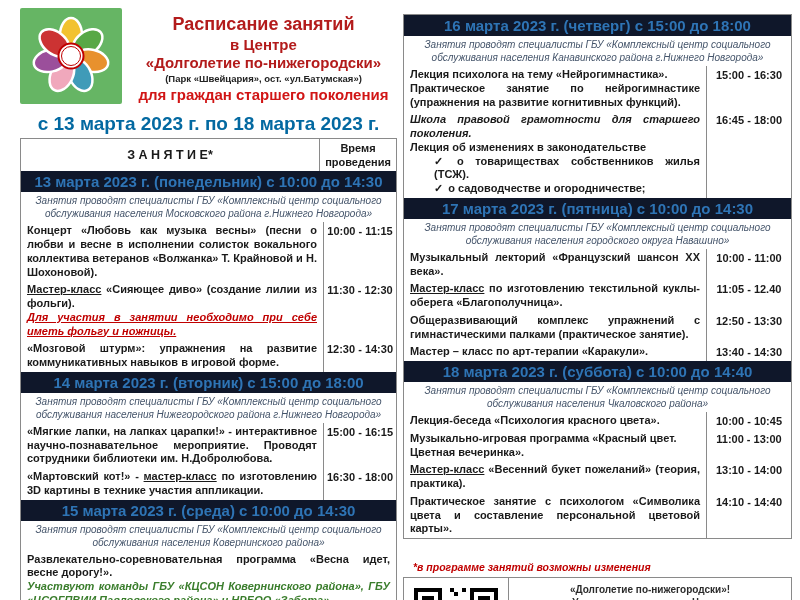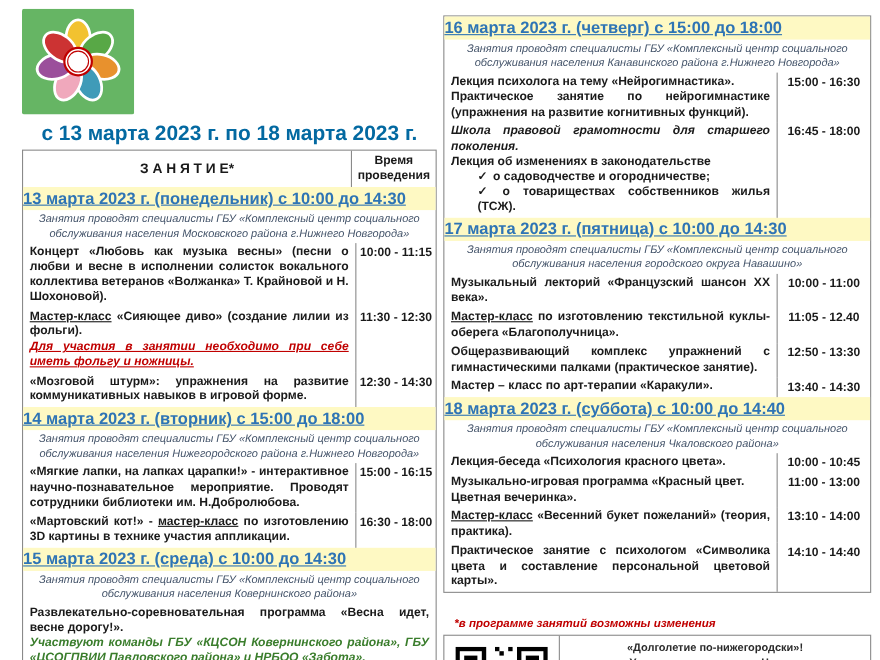--- a/index.html
+++ b/index.html
@@ -22,21 +22,21 @@
   .t5{font-size:15px;font-weight:bold;color:#d11515;line-height:1.35;}
   .period{font-size:19px;font-weight:bold;color:#0369a1;text-align:center;margin:7px 0 3px 0;}
 
   
   .tbl{border:1px solid #8a8a8a;font-size:11px;background:#fff;}
   .tbl > div{border-top:1px solid #8a8a8a;align-items:center;}
   .tbl > div:first-child{border-top:none;}
   .thead{display:flex;}
   .th-act{flex:1;display:flex;align-items:center;justify-content:center;font-weight:bold;font-size:12.5px;padding:3px;}
   .th-time{width:72px;flex:0 0 auto;border-left:1px solid #8a8a8a;text-align:center;font-weight:bold;font-size:11px;padding:2px 2px;line-height:1.3;}
-  .day-hdr{background:#fef9c3;color:#2e74b5;font-weight:bold;font-size:15px;text-align:left;padding:2px 0;text-decoration:underline;}
+  .day-hdr{background:#0f172a;color:#2e74b5;font-weight:bold;font-size:15px;text-align:center;padding:2px 0;}
   .provider{font-style:italic;color:#44546a;font-size:10px;text-align:center;padding:2px 10px;line-height:1.3;}
   .act-row{display:flex;align-items:stretch;}
   .act-text{flex:1;padding:2px 6px;text-align:justify;font-weight:bold;line-height:1.25;min-width:0;}
   .act-time{width:72px;flex:0 0 auto;border-left:1px solid #8a8a8a;text-align:center;font-weight:bold;padding-top:3px;white-space:nowrap;}
   .right-col .act-time,.right-col .th-time{width:84px;}
 
   
   .sg-b{}
   .sg-u{text-decoration:underline;}
   .sg-bi{font-style:italic;}
@@ -65,20 +65,27 @@
           <ellipse cx="51" cy="27" rx="11" ry="17" fill="#58a846" stroke="#ffffff" stroke-width="2.5" transform="rotate(51.42857142857143 51 48)"></ellipse>
           <ellipse cx="51" cy="27" rx="11" ry="17" fill="#e8912d" stroke="#ffffff" stroke-width="2.5" transform="rotate(102.85714285714286 51 48)"></ellipse>
           <ellipse cx="51" cy="27" rx="11" ry="17" fill="#3f9bb8" stroke="#ffffff" stroke-width="2.5" transform="rotate(154.28571428571428 51 48)"></ellipse>
           <ellipse cx="51" cy="27" rx="11" ry="17" fill="#f0a8bc" stroke="#ffffff" stroke-width="2.5" transform="rotate(205.71428571428572 51 48)"></ellipse>
           <ellipse cx="51" cy="27" rx="11" ry="17" fill="#9b4f9b" stroke="#ffffff" stroke-width="2.5" transform="rotate(257.14285714285717 51 48)"></ellipse>
           <ellipse cx="51" cy="27" rx="11" ry="17" fill="#cc3333" stroke="#ffffff" stroke-width="2.5" transform="rotate(308.57142857142856 51 48)"></ellipse>
           <circle cx="51" cy="48" r="12.5" fill="#ffffff" stroke="#c00000" stroke-width="2"></circle>
           <circle cx="51" cy="48" r="9.5" fill="none" stroke="#c00000" stroke-width="1"></circle>
         </svg>
     </div>
+    <div class="title-block">
+      <div class="t1">Расписание занятий</div>
+      <div class="t2">в Центре</div>
+      <div class="t3">«Долголетие по-нижегородски»</div>
+      <div class="t4">(Парк «Швейцария», ост. «ул.Батумская»)</div>
+      <div class="t5">для граждан старшего поколения</div>
+    </div>
   </div>
   <div class="period">с  13 марта  2023 г.  по  18 марта  2023 г.</div>
 
   <div class="tbl">
     <div class="thead">
       <div class="th-act">З А Н Я Т И Е*</div>
       <div class="th-time">Время проведения</div>
     </div>
     <div style="display:contents"><div class="day-hdr">13 марта 2023 г. (понедельник) с 10:00 до 14:30</div><div class="provider">Занятия проводят  специалисты  ГБУ  «Комплексный центр социального обслуживания населения Московского района г.Нижнего Новгорода»</div><div class="act-row">
           <div class="act-text"><span class="sg-b">Концерт «Любовь как музыка весны» (песни о любви и весне  в исполнении солисток вокального коллектива ветеранов «Волжанка» Т. Крайновой  и Н. Шохоновой).</span></div>
@@ -100,21 +107,21 @@
         </div></div>
   </div>
 </div>
 
 <div class="col right-col">
   <div class="tbl">
     <div style="display:contents"><div class="day-hdr">16 марта 2023 г. (четверг) с 15:00 до 18:00</div><div class="provider">Занятия проводят  специалисты  ГБУ  «Комплексный центр социального обслуживания населения Канавинского района г.Нижнего Новгорода»</div><div class="act-row">
           <div class="act-text"><span class="sg-b">Лекция психолога на тему «Нейрогимнастика». </span><span class="sg-blk">Практическое занятие по нейрогимнастике (упражнения на развитие когнитивных функций).</span></div>
           <div class="act-time">15:00 - 16:30</div>
         </div><div class="act-row">
-          <div class="act-text"><span class="sg-bi">Школа правовой грамотности для старшего поколения. </span><span class="sg-blk">Лекция об изменениях в законодательстве</span><div class="sg-chk"><span class="chk-ic">✓</span>о садоводчестве и огородничестве;</div><div class="sg-chk"><span class="chk-ic">✓</span>о товариществах собственников жилья (ТСЖ).</div></div>
+          <div class="act-text"><span class="sg-bi">Школа правовой грамотности для старшего поколения. </span><span class="sg-blk">Лекция об изменениях в законодательстве</span><div class="sg-chk"><span class="chk-ic">✓</span>о товариществах собственников жилья (ТСЖ).</div><div class="sg-chk"><span class="chk-ic">✓</span>о садоводчестве и огородничестве;</div></div>
           <div class="act-time">16:45 - 18:00</div>
         </div><div class="day-hdr">17  марта 2023 г. (пятница) с 10:00 до 14:30</div><div class="provider">Занятия проводят  специалисты  ГБУ  «Комплексный центр социального обслуживания населения городского округа Навашино»</div><div class="act-row">
           <div class="act-text"><span class="sg-b">Музыкальный лекторий «Французский шансон ХХ века».</span></div>
           <div class="act-time">10:00 - 11:00</div>
         </div><div class="act-row">
           <div class="act-text"><span class="sg-u">Мастер-класс</span><span class="sg-b"> по изготовлению текстильной куклы-оберега «Благополучница».</span></div>
           <div class="act-time">11:05 - 12.40</div>
         </div><div class="act-row">
           <div class="act-text"><span class="sg-b">Общеразвивающий комплекс упражнений с гимнастическими палками (практическое занятие).</span></div>
           <div class="act-time">12:50 - 13:30</div>

